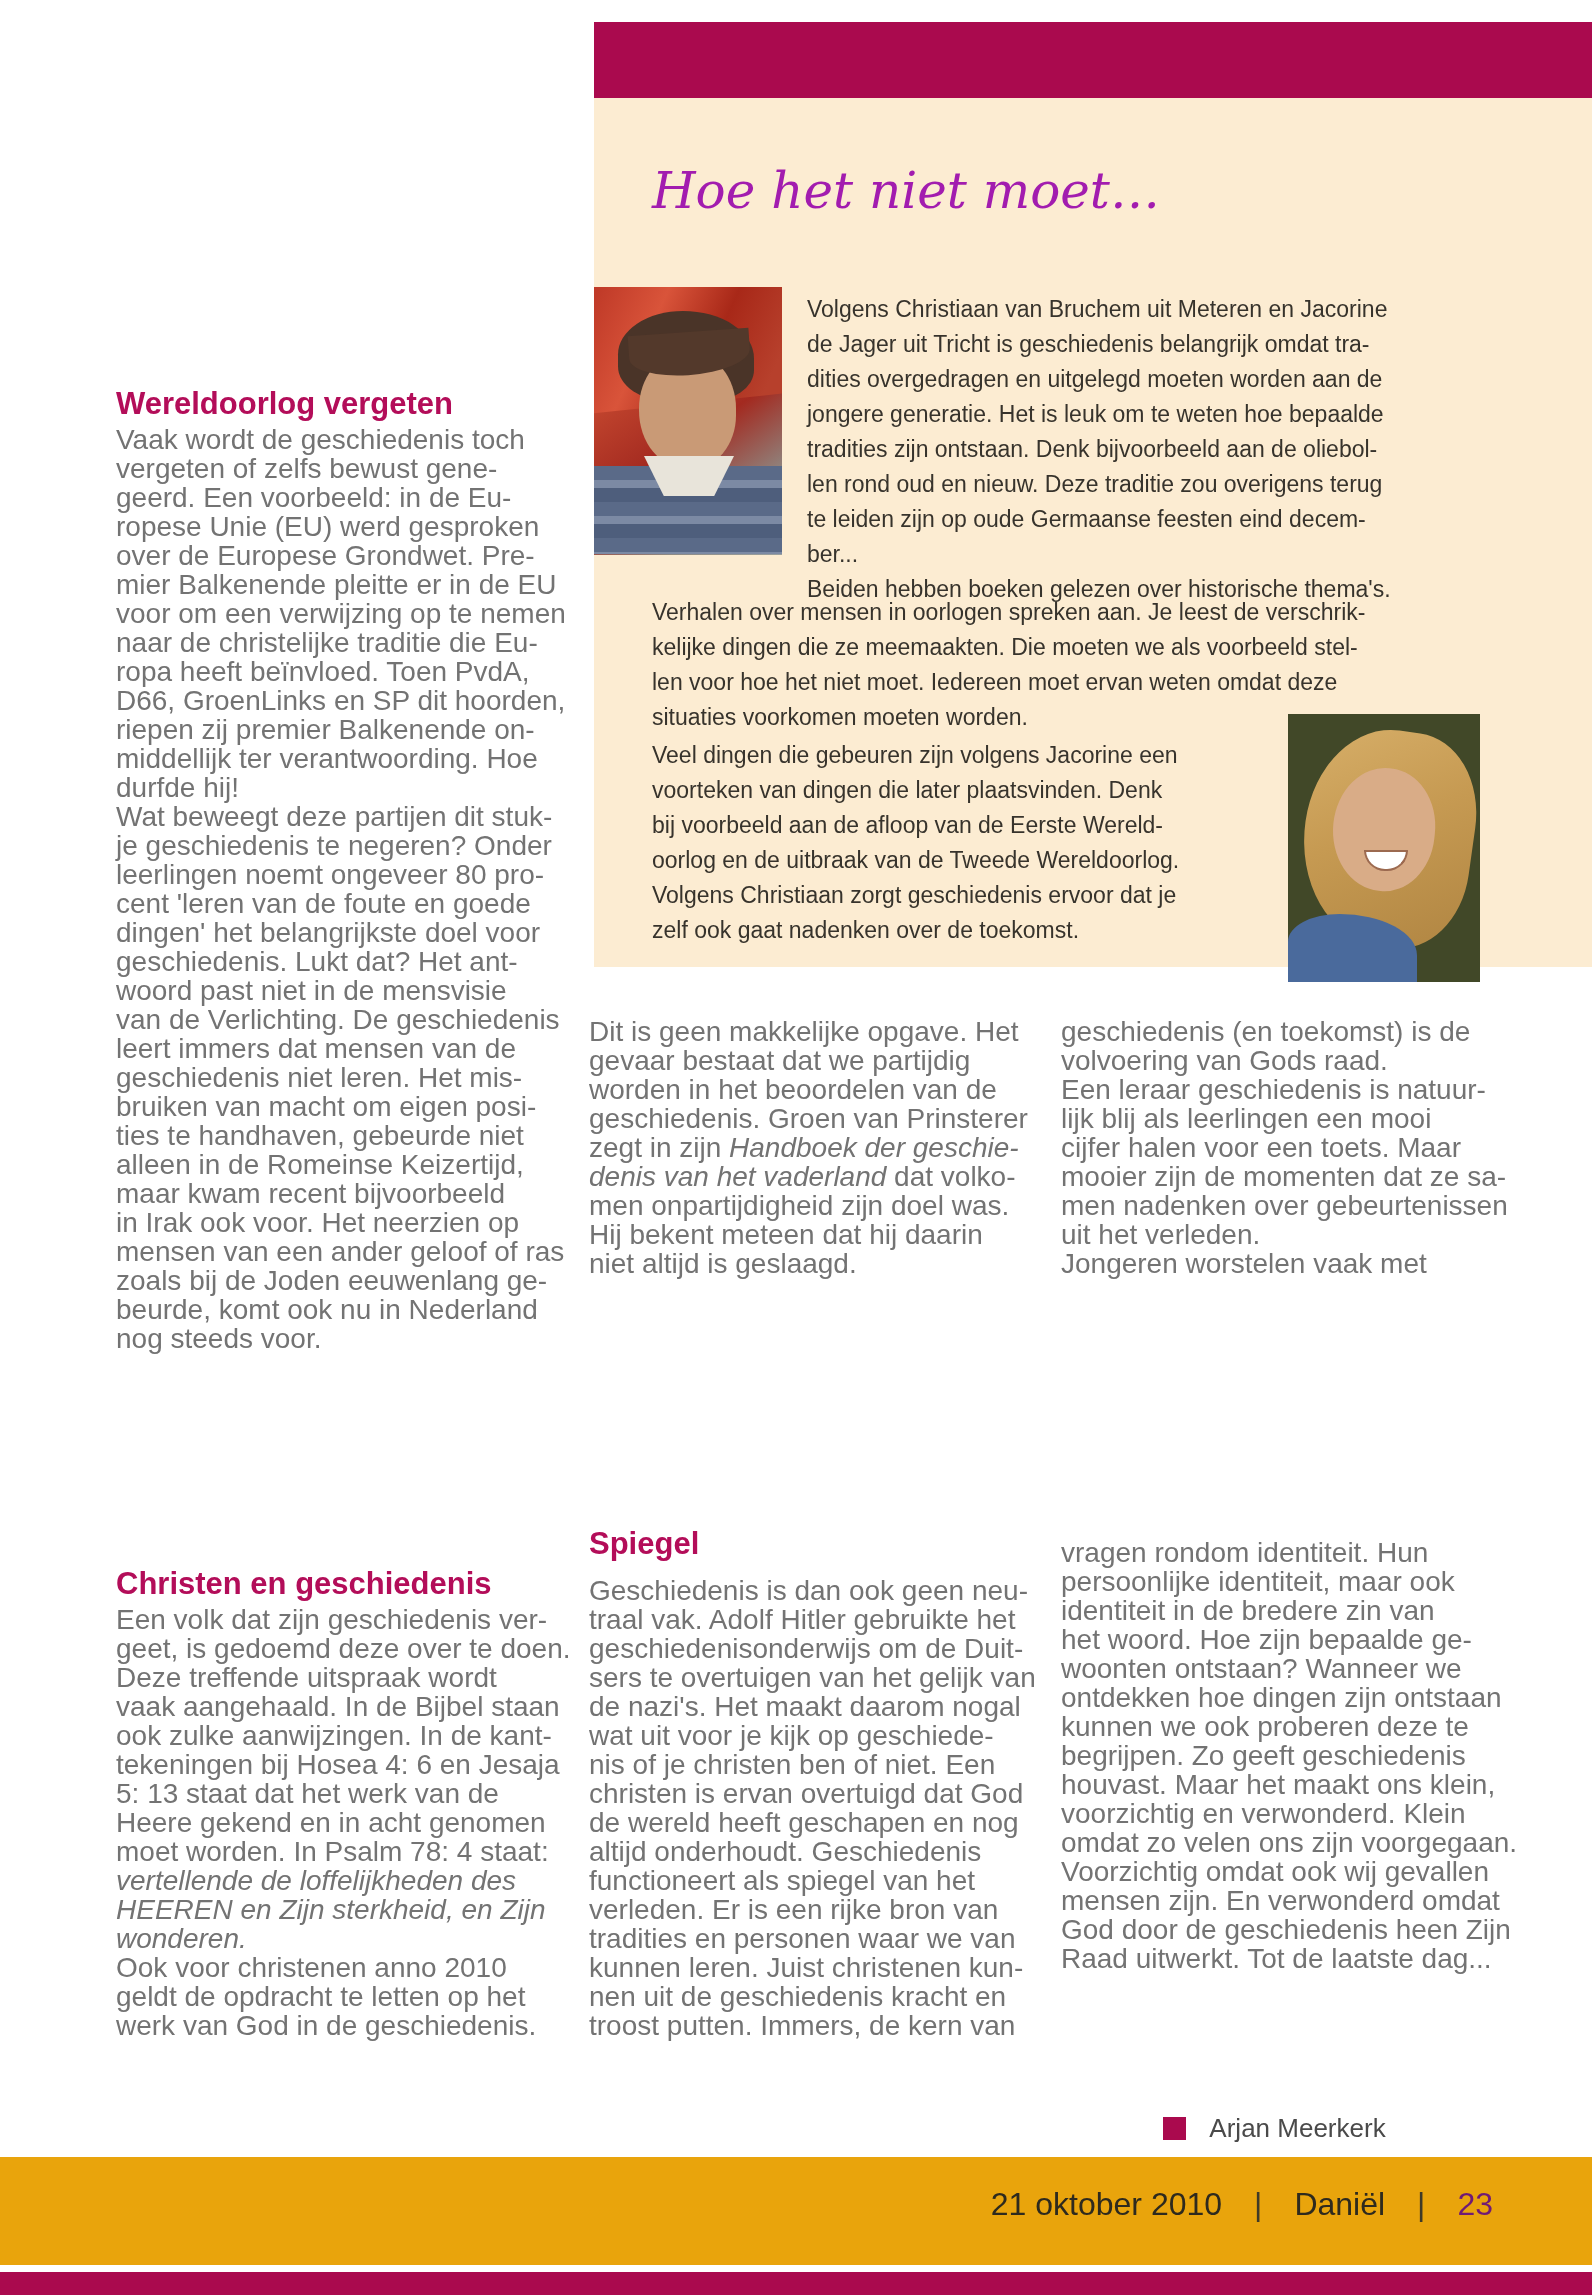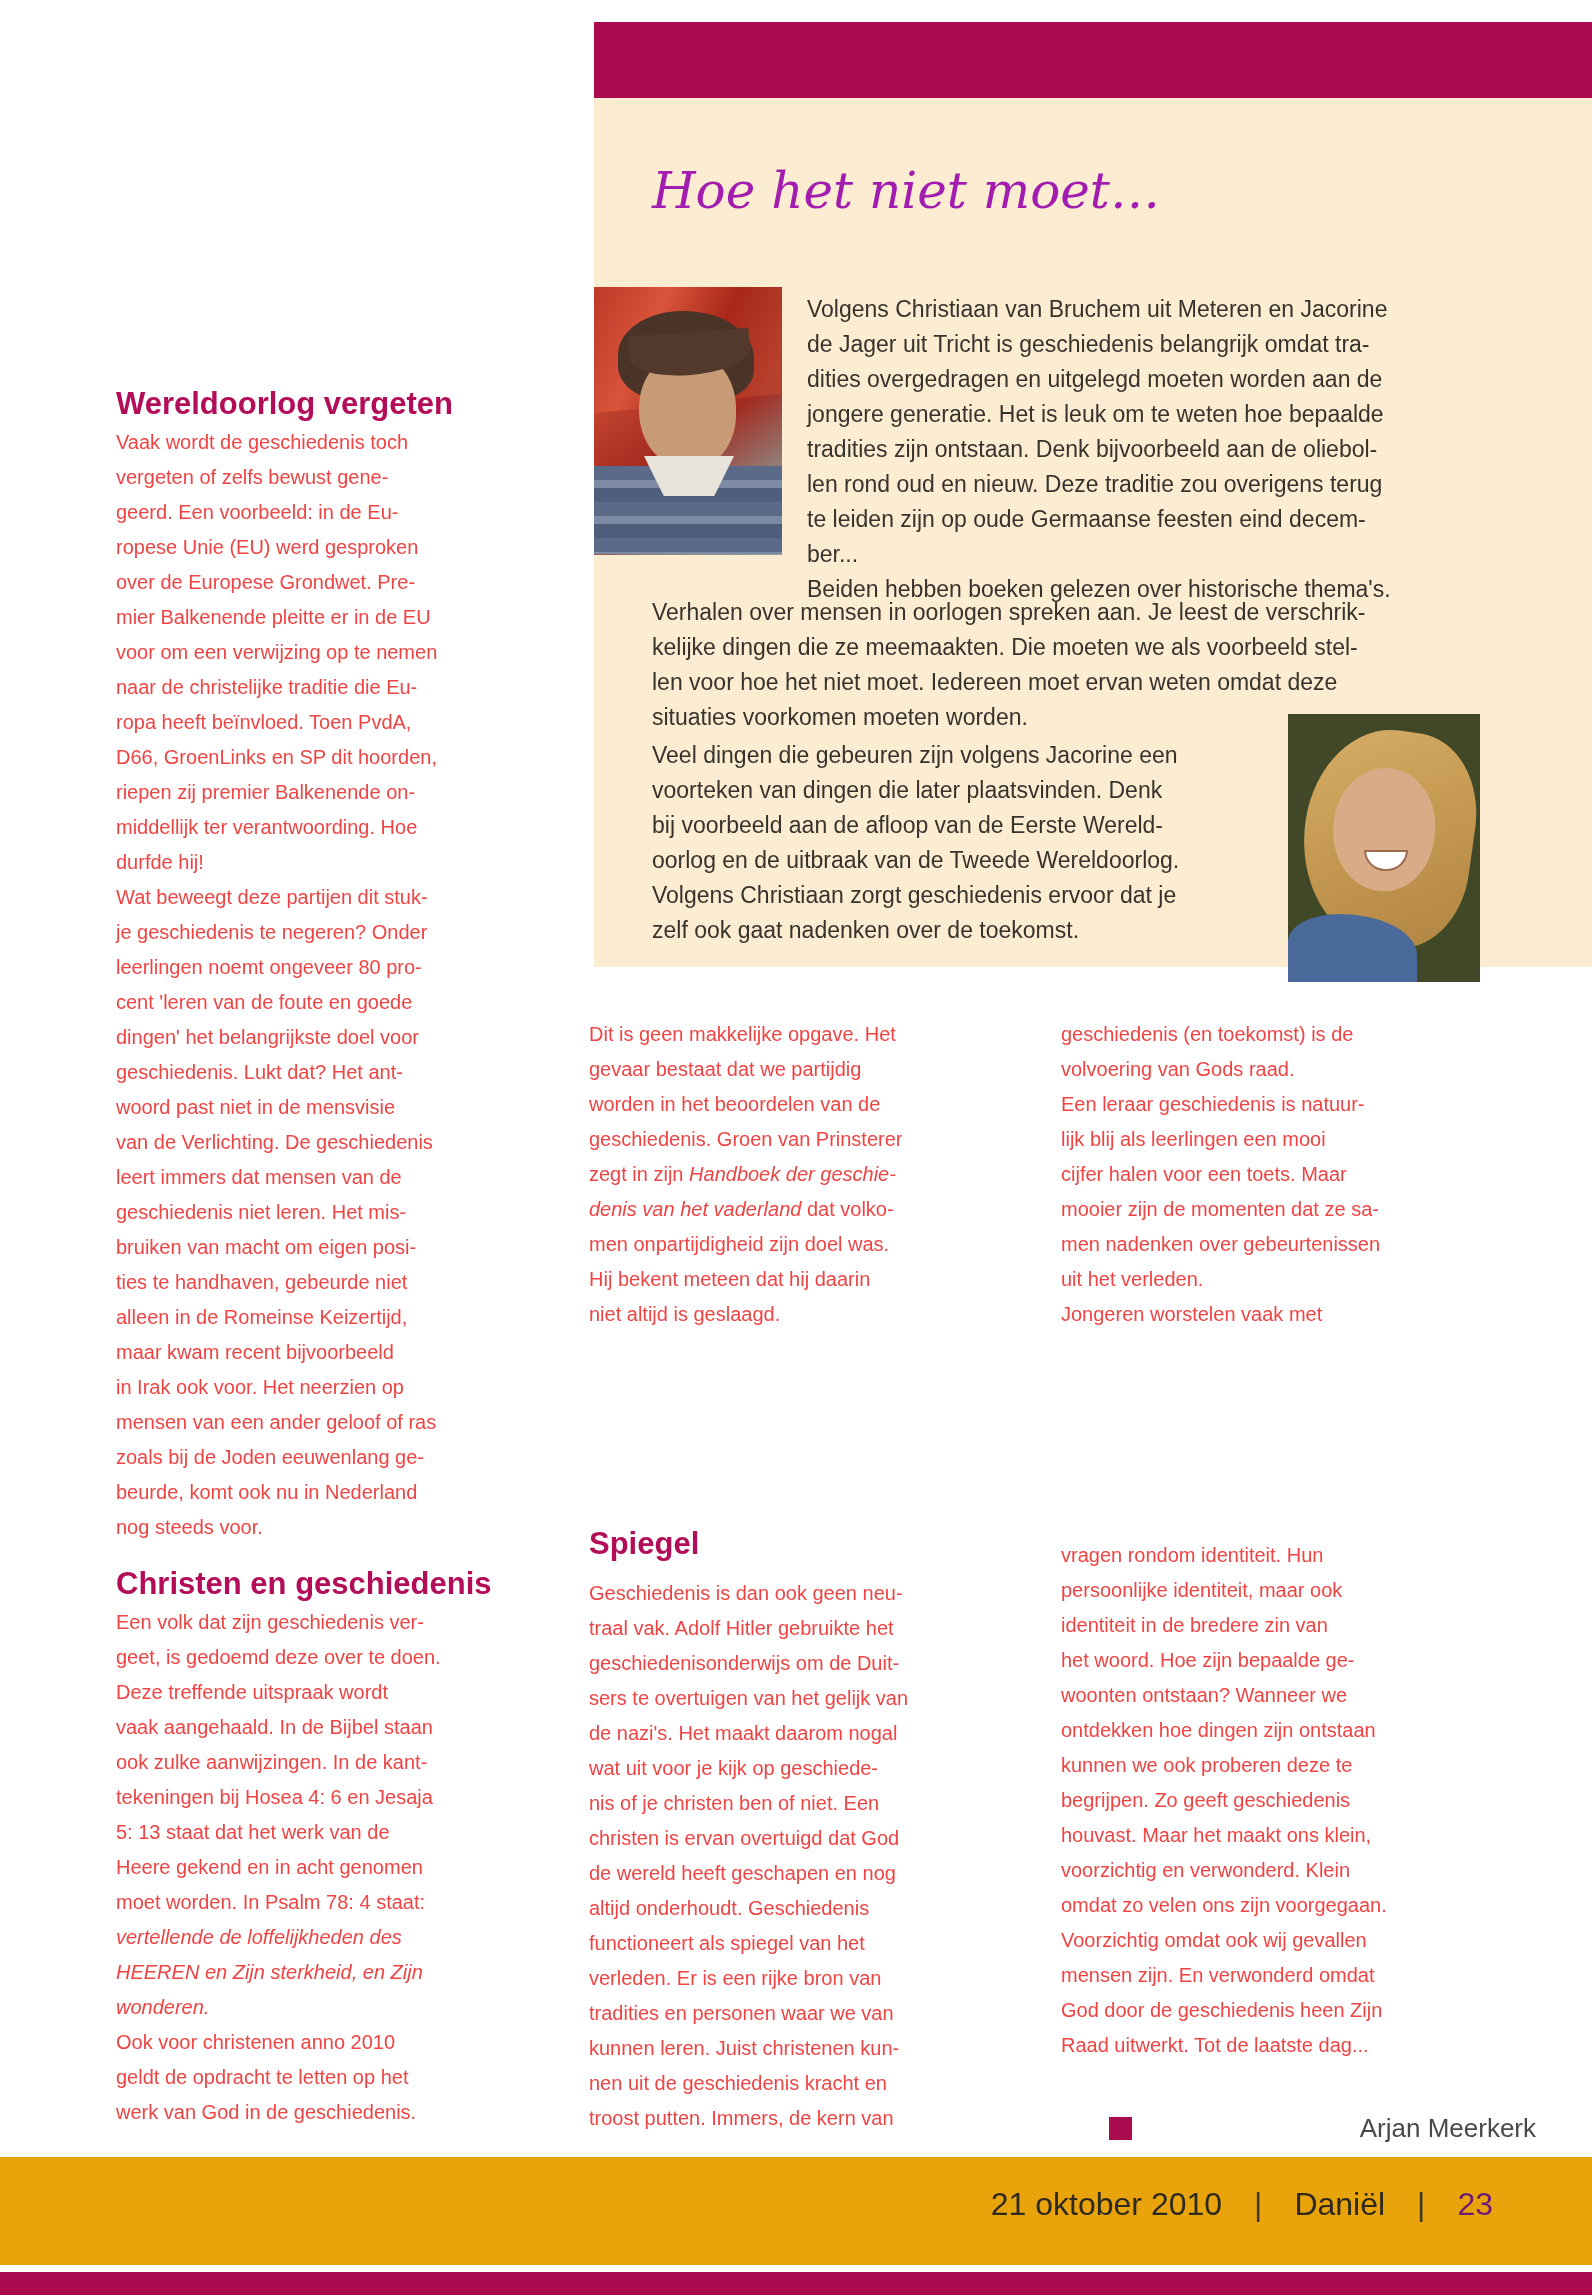--- a/index.html
+++ b/index.html
@@ -8,21 +8,21 @@
   .abs{position:absolute;}
 
   
   .topbar{left:594px;top:21.6px;width:998px;height:76px;background:#aa0a4e;}
   .feature-panel{left:594px;top:98px;width:998px;height:869px;background:#fcecd2;}
   .feature-title{left:652px;top:162px;width:863px;
      font-family:"DejaVu Serif",serif;font-style:italic;font-size:50px;
      color:#a21caf;white-space:pre;}
 
   
-  .btxt{font-size:20px;line-height:35px;color:#ef4444;white-space:pre;}
+  .btxt{font-size:28px;line-height:29px;color:#737373;white-space:pre;}
   .ctxt{font-size:23px;line-height:35px;color:#37332c;white-space:pre;}
   .col-head{font-size:31px;font-weight:bold;color:#b30d59;white-space:pre;}
   .it{font-style:italic;}
 
   .intro-a{left:807px;top:292px;width:673px;}
   .intro-b{left:652px;top:595px;width:833px;}
   .intro-c{left:652px;top:738px;width:630px;}
 
   .leftcol-h1{left:116px;top:386px;}
   .leftcol-p1{left:116px;top:425px;width:431px;}
@@ -34,21 +34,21 @@
 
   .pull-quote{left:595px;top:1379px;width:910px;text-align:center;
      font-family:"DejaVu Serif",serif;font-style:italic;font-size:47px;
      line-height:64px;color:#b01058;white-space:pre;}
 
   .spiegel-h{left:589px;top:1526px;}
   .midcol-p2{left:589px;top:1576px;width:431px;}
   .rightcol-p2{left:1061px;top:1538px;width:449px;}
 
   
-  .byline{left:1109px;top:2113px;width:427px;display:flex;justify-content:space-between;
+  .byline{left:1061px;top:2113px;width:427px;display:flex;justify-content:center;
           align-items:center;gap:23px;}
   .byline-square{width:23px;height:23px;background:#aa0a4e;}
   .byline-name{font-size:26px;color:#4a4a4a;}
 
   
   .footer-yellow{left:0;top:2157px;width:1592px;height:108px;background:#e9a40c;}
   .footer-text{position:absolute;top:29px;right:99px;display:flex;align-items:baseline;
      gap:32px;font-size:32px;color:#2e2a1e;}
   .footer-sep{color:#3f3a28;}
   .footer-page{font-weight:normal;color:#701a75;}

